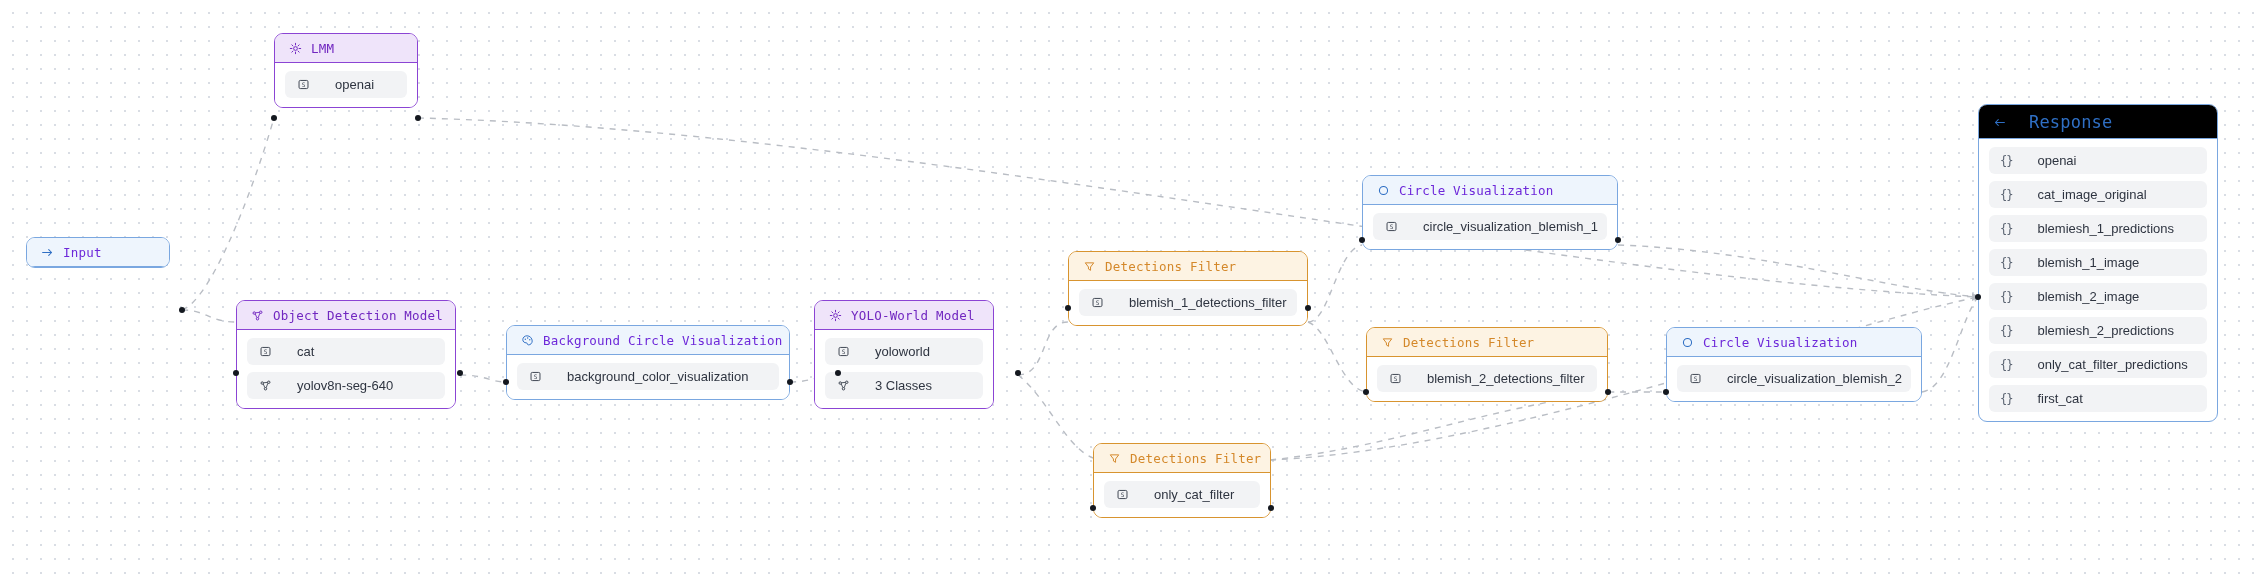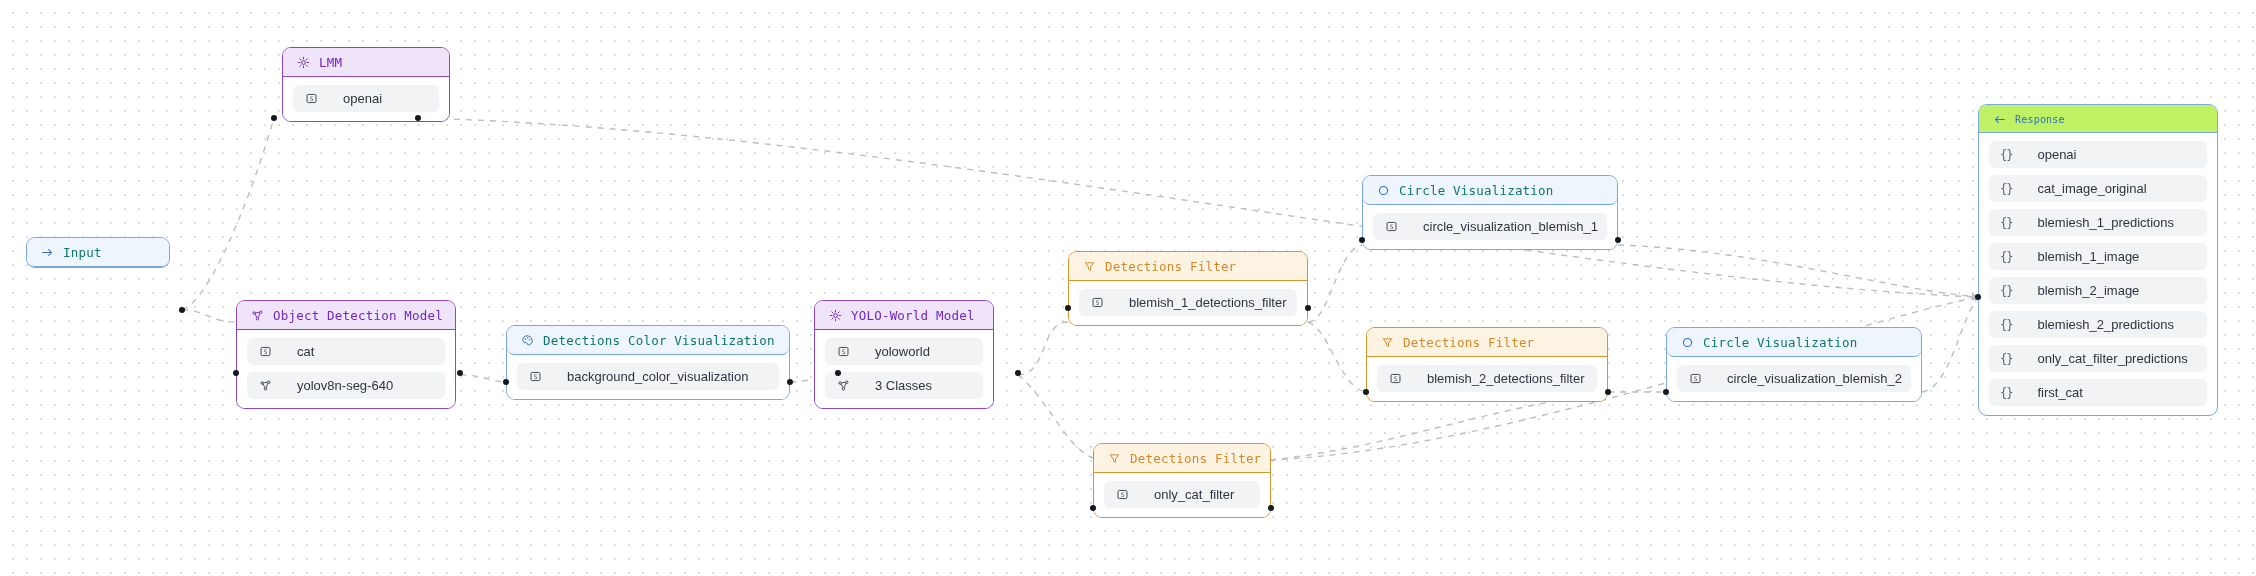--- a/index.html
+++ b/index.html
@@ -79,21 +79,21 @@
     display: inline-flex;
     align-items: center;
     justify-content: center;
     width: 14px;
     height: 14px;
     flex: none;
   }
 
   
   .theme-blue  { border-color: #7aa7e0; }
-  .theme-blue  > .node-header { background: #eef5fd; border-bottom-color: #7aa7e0; color: #0f766e; border-radius: 7px; }
+  .theme-blue  > .node-header { background: #eef5fd; border-bottom-color: #7aa7e0; color: #6d28d9; }
   .theme-blue  > .node-header .hdr-ico { color: #2f6fc4; }
 
   .theme-purple { border-color: #8b44d4; }
   .theme-purple > .node-header { background: #efe4fa; border-bottom-color: #8b44d4; color: #7127c0; }
   .theme-purple > .node-header .hdr-ico { color: #7127c0; }
 
   .theme-amber { border-color: #d8942f; }
   .theme-amber > .node-header { background: #fdf3e3; border-bottom-color: #d8942f; color: #d4882a; }
   .theme-amber > .node-header .hdr-ico { color: #d4882a; }
 
@@ -102,27 +102,27 @@
     position: absolute;
     border: 1.5px solid #7aa7e0;
     border-radius: 9px;
     background: #ffffff;
     box-sizing: border-box;
     overflow: hidden;
   }
   .panel-header {
     display: flex;
     align-items: center;
-    gap: 9px;
+    gap: 23px;
     padding: 7px 13px 6px 13px;
-    background: #bef264;
+    background: #000000;
     border-bottom: 1.5px solid #7aa7e0;
     color: #2f6fc4;
     font-family: "DejaVu Sans Mono", "Liberation Mono", monospace;
-    font-size: 10px;
+    font-size: 17px;
     letter-spacing: 0.2px;
   }
   .panel-body {
     padding: 8px 10px 9px 10px;
     display: flex;
     flex-direction: column;
     gap: 7px;
   }
   .panel-body .field { padding: 6px 11px; }
   .brace {
@@ -185,21 +185,21 @@
       <span class="hdr-ico">
         <svg viewBox="0 0 16 16" width="13" height="13">
             <path d="M2 8h11M9.5 4.5L13 8l-3.5 3.5" fill="none" stroke="currentColor" stroke-width="1.3" stroke-linecap="round" stroke-linejoin="round"></path>
           </svg>
       </span>
       <span>Input</span>
     </div>
   </div>
   <div class="port" style="left:179px; top:307px;"></div>
 
-  <div class="node theme-purple" style="left:274px; top:47px; width:168px;margin-left:8px;">
+  <div class="node theme-purple" style="left:274px; top:33px; width:144px;">
     <div class="node-header">
       <span class="hdr-ico">
         <svg viewBox="0 0 16 16" width="13" height="13">
             <circle cx="8" cy="8" r="2.3" fill="none" stroke="currentColor" stroke-width="1.2"></circle>
             <path d="M8 1.6v2M8 12.4v2M1.6 8h2M12.4 8h2M3.5 3.5l1.4 1.4M11.1 11.1l1.4 1.4M12.5 3.5l-1.4 1.4M4.9 11.1l-1.4 1.4" stroke="currentColor" stroke-width="1.2" stroke-linecap="round"></path>
           </svg>
       </span>
       <span>LMM</span>
     </div>
     <div class="node-body">
@@ -258,21 +258,21 @@
   <div class="node theme-blue" style="left:506px; top:325px; width:284px;">
     <div class="node-header">
       <span class="hdr-ico">
         <svg viewBox="0 0 16 16" width="13" height="13">
             <path d="M7.5 2.2C4.6 2.2 2.2 4.2 2.2 7c0 2.4 2 3.9 4.3 3.9.9 0 1.3.5 1.3 1.1 0 .8.6 1.4 1.5 1.4 2.3 0 4.5-2 4.5-4.8 0-3.3-2.9-6.4-6.3-6.4z" fill="none" stroke="currentColor" stroke-width="1.2"></path>
             <circle cx="5.3" cy="6.4" r="0.85" fill="currentColor"></circle>
             <circle cx="8.2" cy="4.9" r="0.85" fill="currentColor"></circle>
             <circle cx="10.8" cy="7" r="0.85" fill="currentColor"></circle>
           </svg>
       </span>
-      <span>Detections Color Visualization</span>
+      <span>Background Circle Visualization</span>
     </div>
     <div class="node-body">
       <div class="field">
         <span class="field-ico">
           <svg viewBox="0 0 16 16" width="13" height="13">
               <rect x="2.5" y="3" width="11" height="10" rx="1.6" fill="none" stroke="#3d4450" stroke-width="1.2"></rect>
               <text x="8" y="11" font-family="DejaVu Sans Mono, monospace" font-size="7.5" fill="#3d4450" text-anchor="middle">S</text>
             </svg>
         </span>
         <span>background_color_visualization</span>

